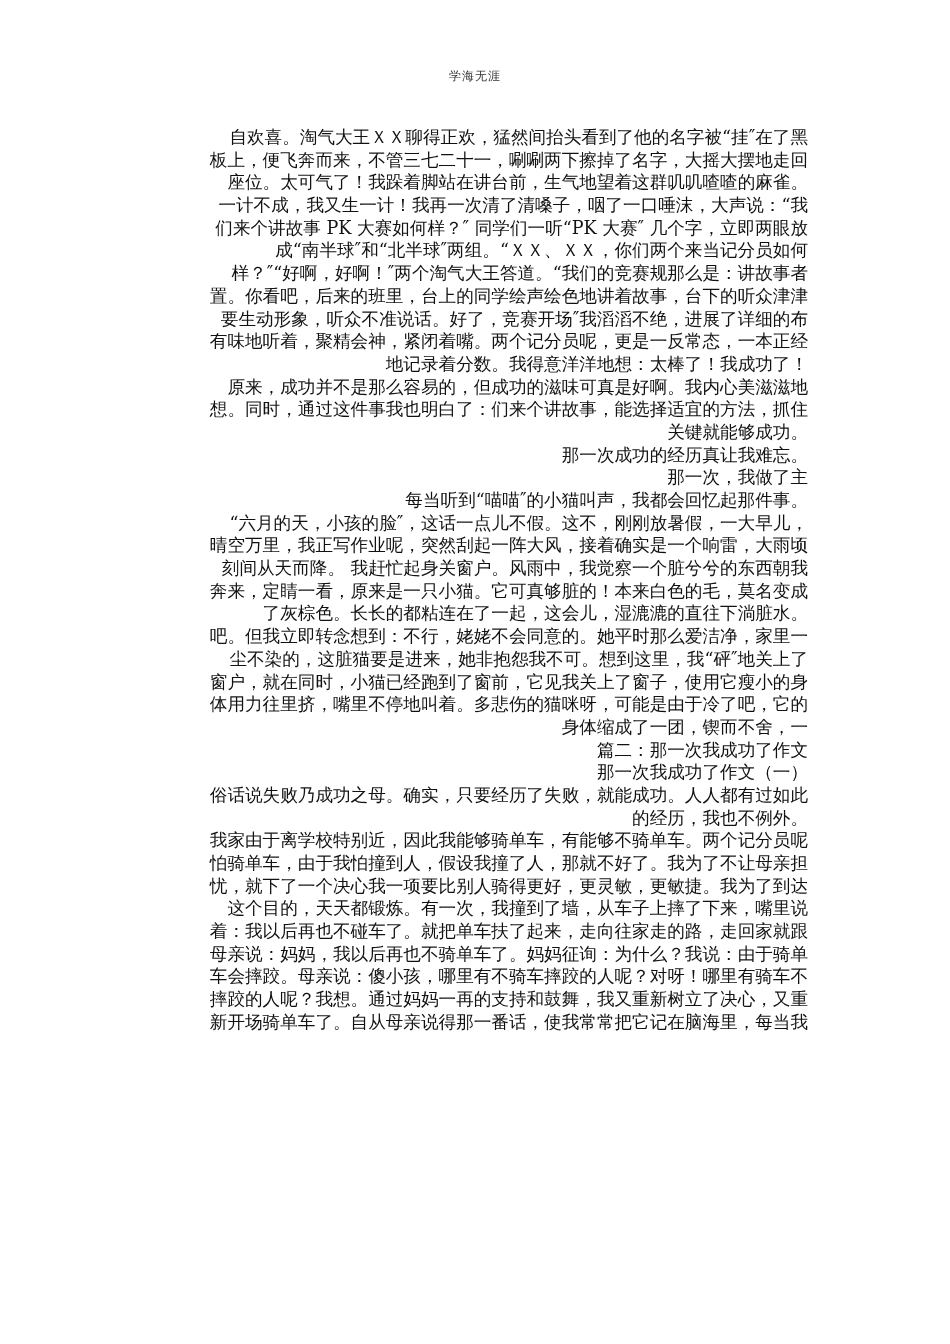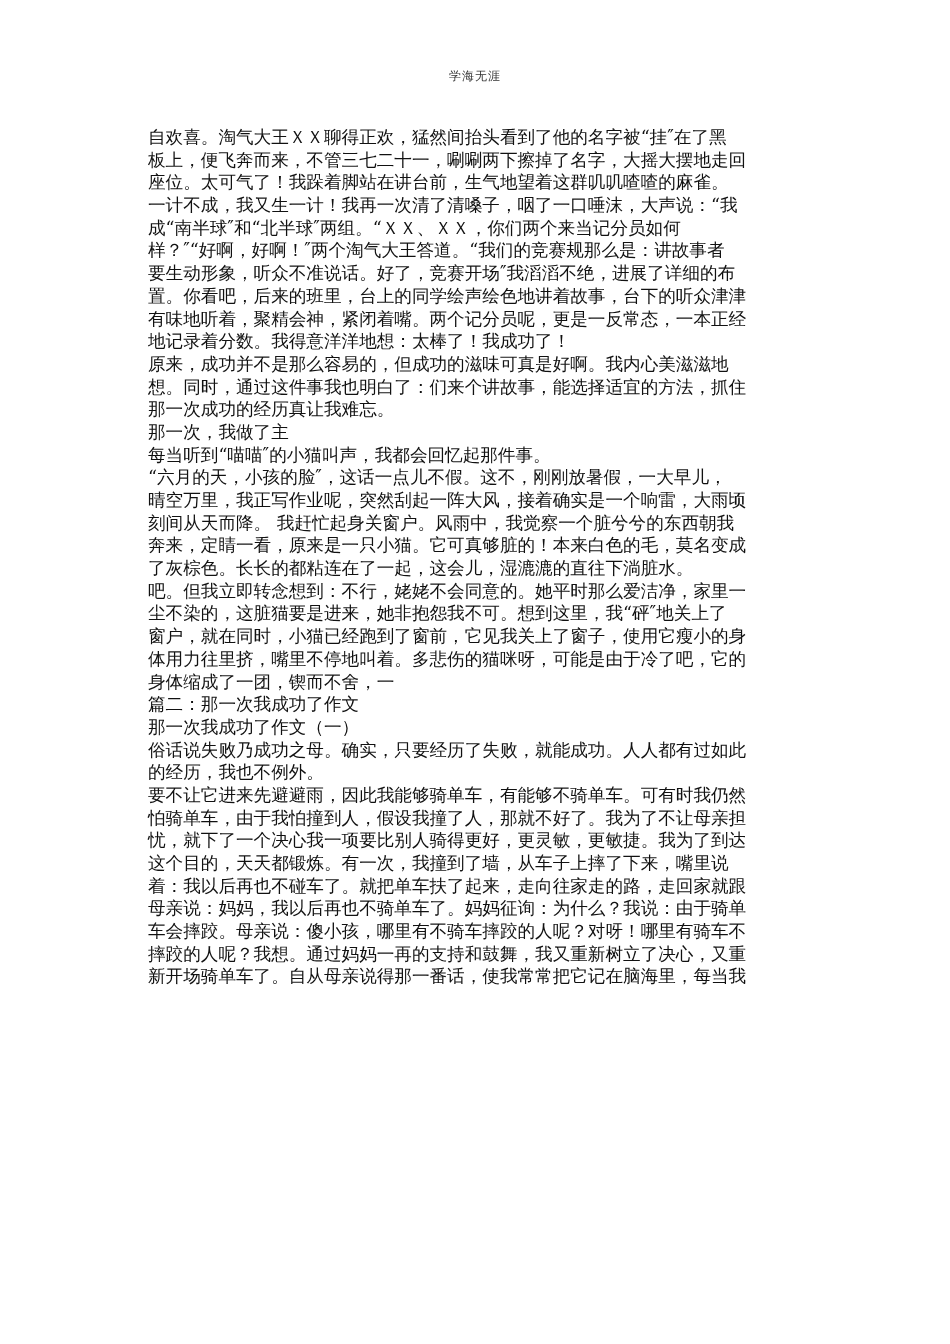--- a/index.html
+++ b/index.html
@@ -5,60 +5,62 @@
   html, body { margin: 0; padding: 0; background: #ffffff; }
   body { width: 950px; height: 1344px; position: relative; overflow: hidden; }
   .page { position: absolute; left: 0; top: 0; width: 874px; height: 1344px; background: #ffffff; }
   .header {
     position: absolute; top: 68px; left: 0; width: 950px; text-align: center;
     font-family: "DejaVu Serif", serif; font-size: 12px; color: #333333; letter-spacing: 1px;
   }
   .body-text {
     position: absolute; top: 126px; left: 148px; width: 660px;
     font-family: "DejaVu Serif", "Liberation Serif", serif;
-    font-size: 17.6px; line-height: 22.7px; color: #111111;
+    font-size: 17.6px; line-height: 22.7px; color: #111111; text-align: right;
   }
   .line { white-space: nowrap; height: 22.7px; }
 </style>
 </head>
 <body>
 
 <div class="page">
   <div class="header">学海无涯</div>
   <div class="body-text" id="body-text">
       <div class="line">自欢喜。淘气大王ＸＸ聊得正欢，猛然间抬头看到了他的名字被“挂″在了黑</div>
       <div class="line">板上，便飞奔而来，不管三七二十一，唰唰两下擦掉了名字，大摇大摆地走回</div>
       <div class="line">座位。太可气了！我跺着脚站在讲台前，生气地望着这群叽叽喳喳的麻雀。</div>
       <div class="line">一计不成，我又生一计！我再一次清了清嗓子，咽了一口唾沫，大声说：“我</div>
+      <div class="line">们来个讲故事 PK 大赛如何样？″ 同学们一听“PK 大赛″ 几个字，立即两眼放</div>
       <div class="line">成“南半球″和“北半球″两组。“ＸＸ、ＸＸ，你们两个来当记分员如何</div>
       <div class="line">样？″“好啊，好啊！″两个淘气大王答道。“我们的竞赛规那么是：讲故事者</div>
+      <div class="line">置。你看吧，后来的班里，台上的同学绘声绘色地讲着故事，台下的听众津津</div>
       <div class="line">要生动形象，听众不准说话。好了，竞赛开场″我滔滔不绝，进展了详细的布</div>
-      <div class="line">置。你看吧，后来的班里，台上的同学绘声绘色地讲着故事，台下的听众津津</div>
       <div class="line">有味地听着，聚精会神，紧闭着嘴。两个记分员呢，更是一反常态，一本正经</div>
       <div class="line">地记录着分数。我得意洋洋地想：太棒了！我成功了！</div>
       <div class="line">原来，成功并不是那么容易的，但成功的滋味可真是好啊。我内心美滋滋地</div>
       <div class="line">想。同时，通过这件事我也明白了：们来个讲故事，能选择适宜的方法，抓住</div>
+      <div class="line">关键就能够成功。</div>
       <div class="line">那一次成功的经历真让我难忘。</div>
       <div class="line">那一次，我做了主</div>
       <div class="line">每当听到“喵喵″的小猫叫声，我都会回忆起那件事。</div>
       <div class="line">“六月的天，小孩的脸″，这话一点儿不假。这不，刚刚放暑假，一大早儿，</div>
       <div class="line">晴空万里，我正写作业呢，突然刮起一阵大风，接着确实是一个响雷，大雨顷</div>
       <div class="line">刻间从天而降。 我赶忙起身关窗户。风雨中，我觉察一个脏兮兮的东西朝我</div>
       <div class="line">奔来，定睛一看，原来是一只小猫。它可真够脏的！本来白色的毛，莫名变成</div>
       <div class="line">了灰棕色。长长的都粘连在了一起，这会儿，湿漉漉的直往下淌脏水。</div>
       <div class="line">吧。但我立即转念想到：不行，姥姥不会同意的。她平时那么爱洁净，家里一</div>
       <div class="line">尘不染的，这脏猫要是进来，她非抱怨我不可。想到这里，我“砰″地关上了</div>
       <div class="line">窗户，就在同时，小猫已经跑到了窗前，它见我关上了窗子，使用它瘦小的身</div>
       <div class="line">体用力往里挤，嘴里不停地叫着。多悲伤的猫咪呀，可能是由于冷了吧，它的</div>
       <div class="line">身体缩成了一团，锲而不舍，一</div>
       <div class="line">篇二：那一次我成功了作文</div>
       <div class="line">那一次我成功了作文（一）</div>
       <div class="line">俗话说失败乃成功之母。确实，只要经历了失败，就能成功。人人都有过如此</div>
       <div class="line">的经历，我也不例外。</div>
-      <div class="line">要不让它进来先避避雨，因此我能够骑单车，有能够不骑单车。可有时我仍然</div>
+      <div class="line">我家由于离学校特别近，因此我能够骑单车，有能够不骑单车。两个记分员呢</div>
       <div class="line">怕骑单车，由于我怕撞到人，假设我撞了人，那就不好了。我为了不让母亲担</div>
       <div class="line">忧，就下了一个决心我一项要比别人骑得更好，更灵敏，更敏捷。我为了到达</div>
       <div class="line">这个目的，天天都锻炼。有一次，我撞到了墙，从车子上摔了下来，嘴里说</div>
       <div class="line">着：我以后再也不碰车了。就把单车扶了起来，走向往家走的路，走回家就跟</div>
       <div class="line">母亲说：妈妈，我以后再也不骑单车了。妈妈征询：为什么？我说：由于骑单</div>
       <div class="line">车会摔跤。母亲说：傻小孩，哪里有不骑车摔跤的人呢？对呀！哪里有骑车不</div>
       <div class="line">摔跤的人呢？我想。通过妈妈一再的支持和鼓舞，我又重新树立了决心，又重</div>
       <div class="line">新开场骑单车了。自从母亲说得那一番话，使我常常把它记在脑海里，每当我</div>
     </div>
 </div>

